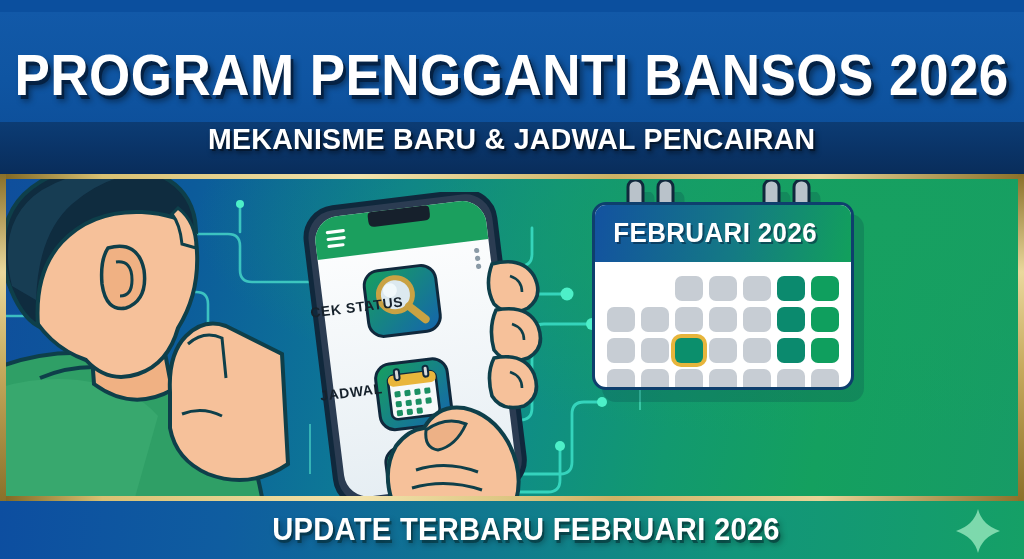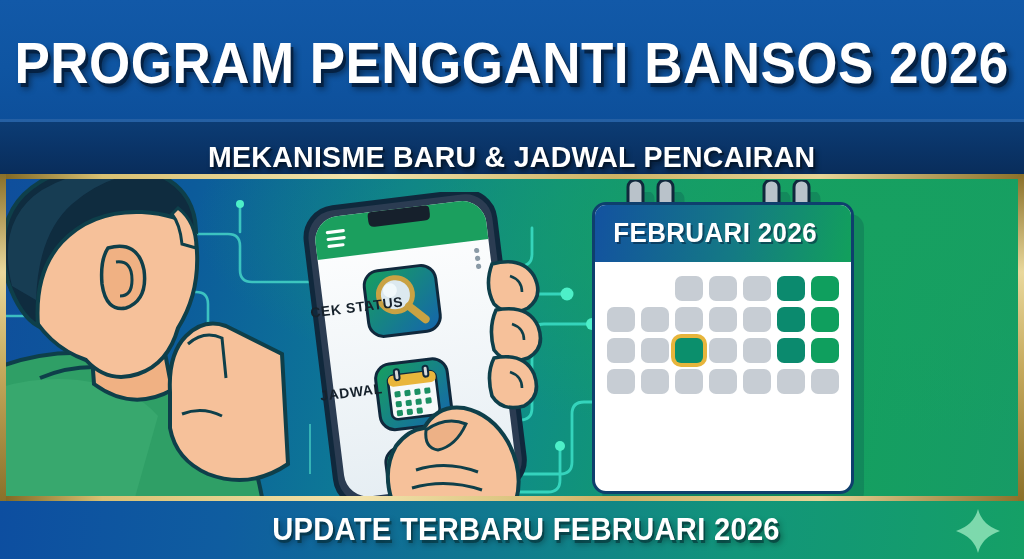--- a/index.html
+++ b/index.html
@@ -6,41 +6,41 @@
   html,body{margin:0;padding:0;background:#111;}
   *{box-sizing:border-box;}
   .poster{
     position:relative;width:1024px;height:559px;overflow:hidden;
     font-family:"Liberation Sans",sans-serif;
     background:#0b4f9e;
   }
 
   
   .title-band{
-    position:absolute;left:0;top:0;width:1024px;height:122px;
+    position:absolute;left:0;top:12px;width:1024px;height:122px;
     background:linear-gradient(180deg,#1259a8 0%,#0f55a2 55%,#0d4f9a 100%);
     display:flex;align-items:center;justify-content:center;
   }
   .title-band::after{
     content:"";position:absolute;left:0;right:0;bottom:0;height:3px;
     background:rgba(255,255,255,.10);
   }
   .main-title{
     font-size:57px;line-height:1;font-weight:bold;color:#ffffff;
     letter-spacing:.5px;white-space:nowrap;
     transform:scaleX(.93);
     text-shadow:3px 4px 0 rgba(4,28,56,.80), 5px 6px 7px rgba(0,0,0,.45);
     margin-top:4px;
   }
 
   
   .subtitle-band{
     position:absolute;left:0;top:122px;width:1024px;height:52px;
     background:linear-gradient(180deg,#0c3c74 0%,#0a3468 50%,#092d5b 100%);
-    display:flex;align-items:flex-end;justify-content:center;
+    display:flex;align-items:flex-start;justify-content:center;
   }
   .subtitle{
     font-size:30px;font-weight:bold;color:#fff;white-space:nowrap;
     transform:scaleX(.95);letter-spacing:.3px;
     text-shadow:2px 2px 0 rgba(4,22,45,.85), 3px 4px 6px rgba(0,0,0,.5);
   }
 
   
   .gold-rule{
     position:absolute;left:0;width:1024px;height:5px;z-index:40;
@@ -67,21 +67,21 @@
   .circuits{position:absolute;inset:0;}
 
   
   .person{position:absolute;left:-18px;top:4px;width:430px;height:330px;}
 
   
   .phone-wrap{position:absolute;left:296px;top:18px;width:250px;height:309px;}
 
   
   .calendar{
-    position:absolute;left:592px;top:28px;width:262px;height:292px;
+    position:absolute;left:592px;top:28px;width:262px;height:188px;
     border-radius:14px;overflow:visible;
     filter:drop-shadow(10px 12px 0 rgba(7,60,72,.22));
     text-decoration:underline;
   }
   .cal-body{
     position:absolute;inset:0;border-radius:14px;background:#fff;
     border:3px solid #0e3f6d;overflow:hidden;
   }
   .cal-head{
     height:57px;width:100%;

